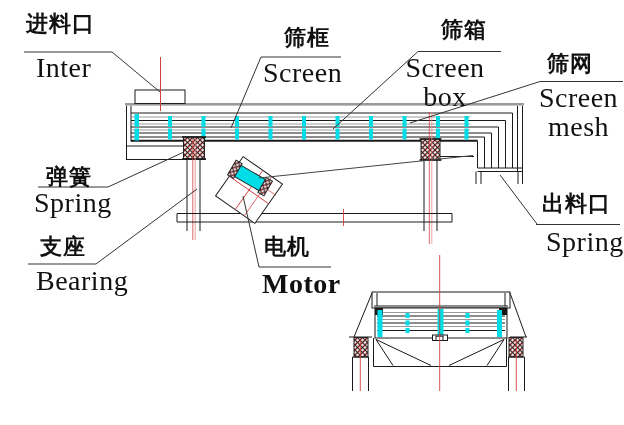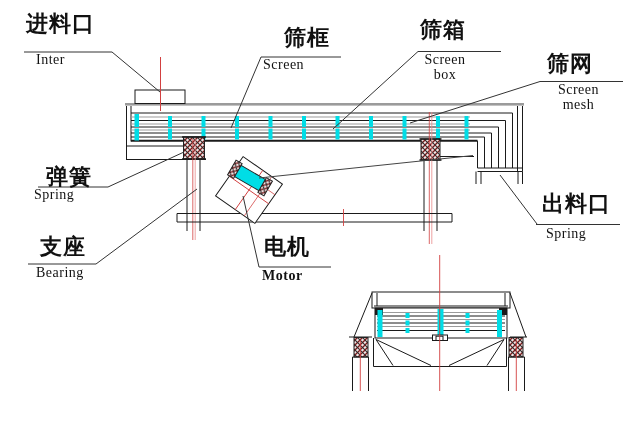--- a/index.html
+++ b/index.html
@@ -3,21 +3,21 @@
 <meta charset="utf-8">
 <style>
   html,body{margin:0;padding:0;background:#fff;}
   #stage{
     position:relative;width:624px;height:391px;background:#ffffff;
     font-family:"Liberation Serif","DejaVu Serif",serif;overflow:hidden;
   }
   #drawing{position:absolute;left:0;top:0;}
   .lbl{position:absolute;color:#111;white-space:nowrap;line-height:1.05;}
   .zh{font-size:22px;font-weight:600;letter-spacing:1px;}
-  .en{font-size:14px;letter-spacing:0.5px;}
+  .en{font-size:28px;letter-spacing:0.5px;}
   .center{text-align:center;white-space:normal;}
 </style>
 </head>
 <body>
 
 <div id="stage">
 
 <svg id="drawing" width="624" height="425" viewBox="0 0 624 425" xmlns="http://www.w3.org/2000/svg">
   <defs>
     <pattern id="hatch" width="5" height="5" patternUnits="userSpaceOnUse">
@@ -238,21 +238,21 @@
         <line x1="259" y1="267" x2="243" y2="196"></line>
   </g>
 </svg>
 
   <div class="lbl zh" style="left:26px;top:12px;">进料口</div>
   <div class="lbl en" style="left:36px;top:53px;">Inter</div>
 
   <div class="lbl zh" style="left:268px;top:26px;margin-left:16px;">筛框</div>
   <div class="lbl en" style="left:263px;top:58px;">Screen</div>
 
-  <div class="lbl zh" style="left:420px;top:18px;">筛箱</div>
+  <div class="lbl zh" style="left:441px;top:18px;">筛箱</div>
   <div class="lbl en center" style="left:405px;top:53px;width:80px;">
     <span>Screen</span><br>
     <span>box</span>
   </div>
 
   <div class="lbl zh" style="left:547px;top:52px;">筛网</div>
   <div class="lbl en center" style="left:536px;top:83px;width:85px;">
     <span>Screen</span><br>
     <span>mesh</span>
   </div>

